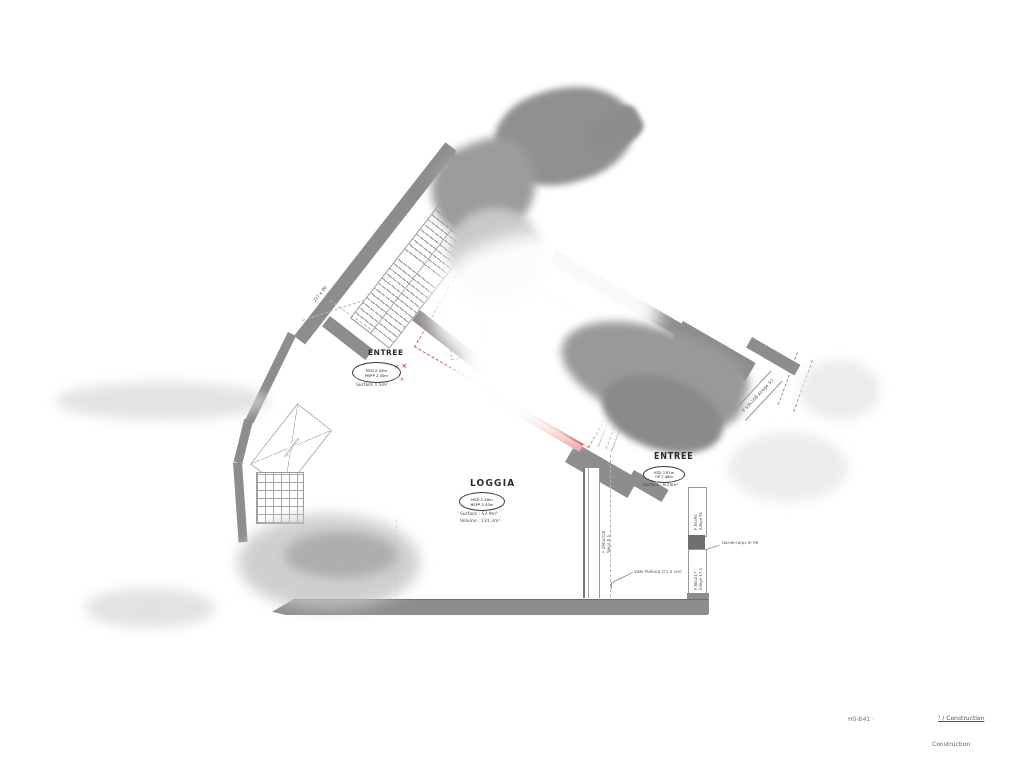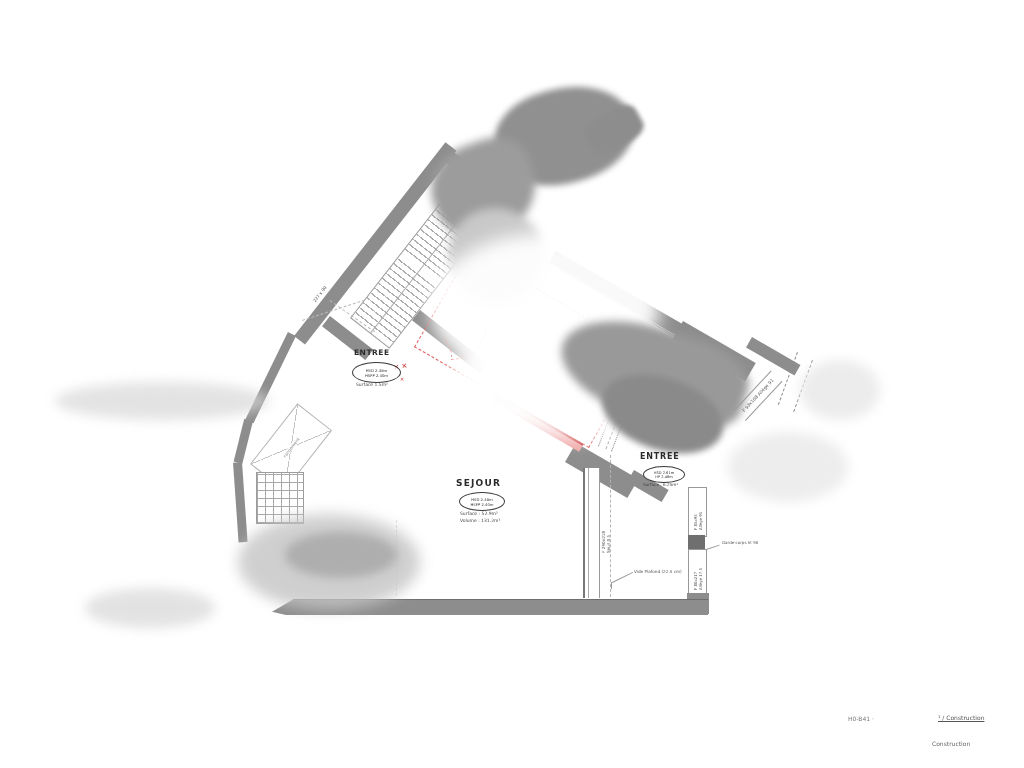--- a/index.html
+++ b/index.html
@@ -8,21 +8,21 @@
   .abs{position:absolute;}
   .wall{position:absolute;background:#8d8d8d;transform-origin:0 0;}
   .thin{position:absolute;background:#9a9a9a;transform-origin:0 0;}
   .dim{position:absolute;color:#555;white-space:nowrap;line-height:1.2;transform-origin:0 0;}
   .blob{position:absolute;border-radius:50%;transform-origin:50% 50%;}
   .dash{position:absolute;border-top:1px dashed #bbb;transform-origin:0 0;}
   .vdash{position:absolute;border-left:1px dashed #b5b5b5;}
   .stampoval{position:absolute;border:1px solid #3a3a3a;border-radius:50%;
              display:flex;flex-direction:column;align-items:center;justify-content:center;
              color:#333;text-align:center;background:rgba(255,255,255,.6);}
-  .roomlabel{position:absolute;font-weight:bold;color:#2b2b2b;z-index:9;}
+  .roomlabel{position:absolute;font-weight:bold;color:#2b2b2b;z-index:9;margin-left:14px;}
   .surf{position:absolute;color:#444;z-index:9;white-space:nowrap;}
   .win{position:absolute;background:#fff;transform-origin:0 0;}
   .redline{position:absolute;transform-origin:0 0;}
 </style>
 </head>
 <body>
 
 <div id="canvas">
 
   <div class="wall" style="left:294px;top:336px;width:246px;height:14px;transform:rotate(-52deg);"></div>
@@ -147,21 +147,21 @@
   <div class="blob" style="left:800px;top:360px;width:80px;height:60px;background:#ececec;filter:blur(6px);"></div>
   <div class="blob" style="left:85px;top:588px;width:130px;height:40px;background:#dcdcdc;filter:blur(6px);opacity:.8;"></div>
 
   <div class="roomlabel" style="left:354px;top:348px;font-size:7.5px;letter-spacing:.5px;">ENTREE</div>
   <div class="stampoval" style="left:352px;top:362px;width:47px;height:19px;font-size:3.8px;z-index:9;">
     <div>HSD 2.48m</div>
     <div>HSFP 2.40m</div>
   </div>
   <div class="surf" style="left:356px;top:382px;font-size:4.5px;">Surface 1.5m²</div>
 
-  <div class="roomlabel" style="left:456px;top:478px;font-size:9px;letter-spacing:1.2px;">SEJOUR</div>
+  <div class="roomlabel" style="left:456px;top:478px;font-size:9px;letter-spacing:1.2px;">LOGGIA</div>
   <div class="stampoval" style="left:459px;top:492px;width:44px;height:17px;font-size:3.8px;z-index:9;">
     <div>HSD 2.48m</div>
     <div>HSFP 2.40m</div>
   </div>
   <div class="surf" style="left:460px;top:511px;font-size:4.5px;">Surface : 52.9m²</div>
   <div class="surf" style="left:460px;top:518px;font-size:4.5px;">Volume : 131.2m³</div>
 
   <div class="roomlabel" style="left:640px;top:452px;font-size:8px;letter-spacing:.8px;">ENTREE</div>
   <div class="stampoval" style="left:643px;top:466px;width:40px;height:15px;font-size:3.6px;z-index:9;">
     <div>HSD 2.61m</div>

